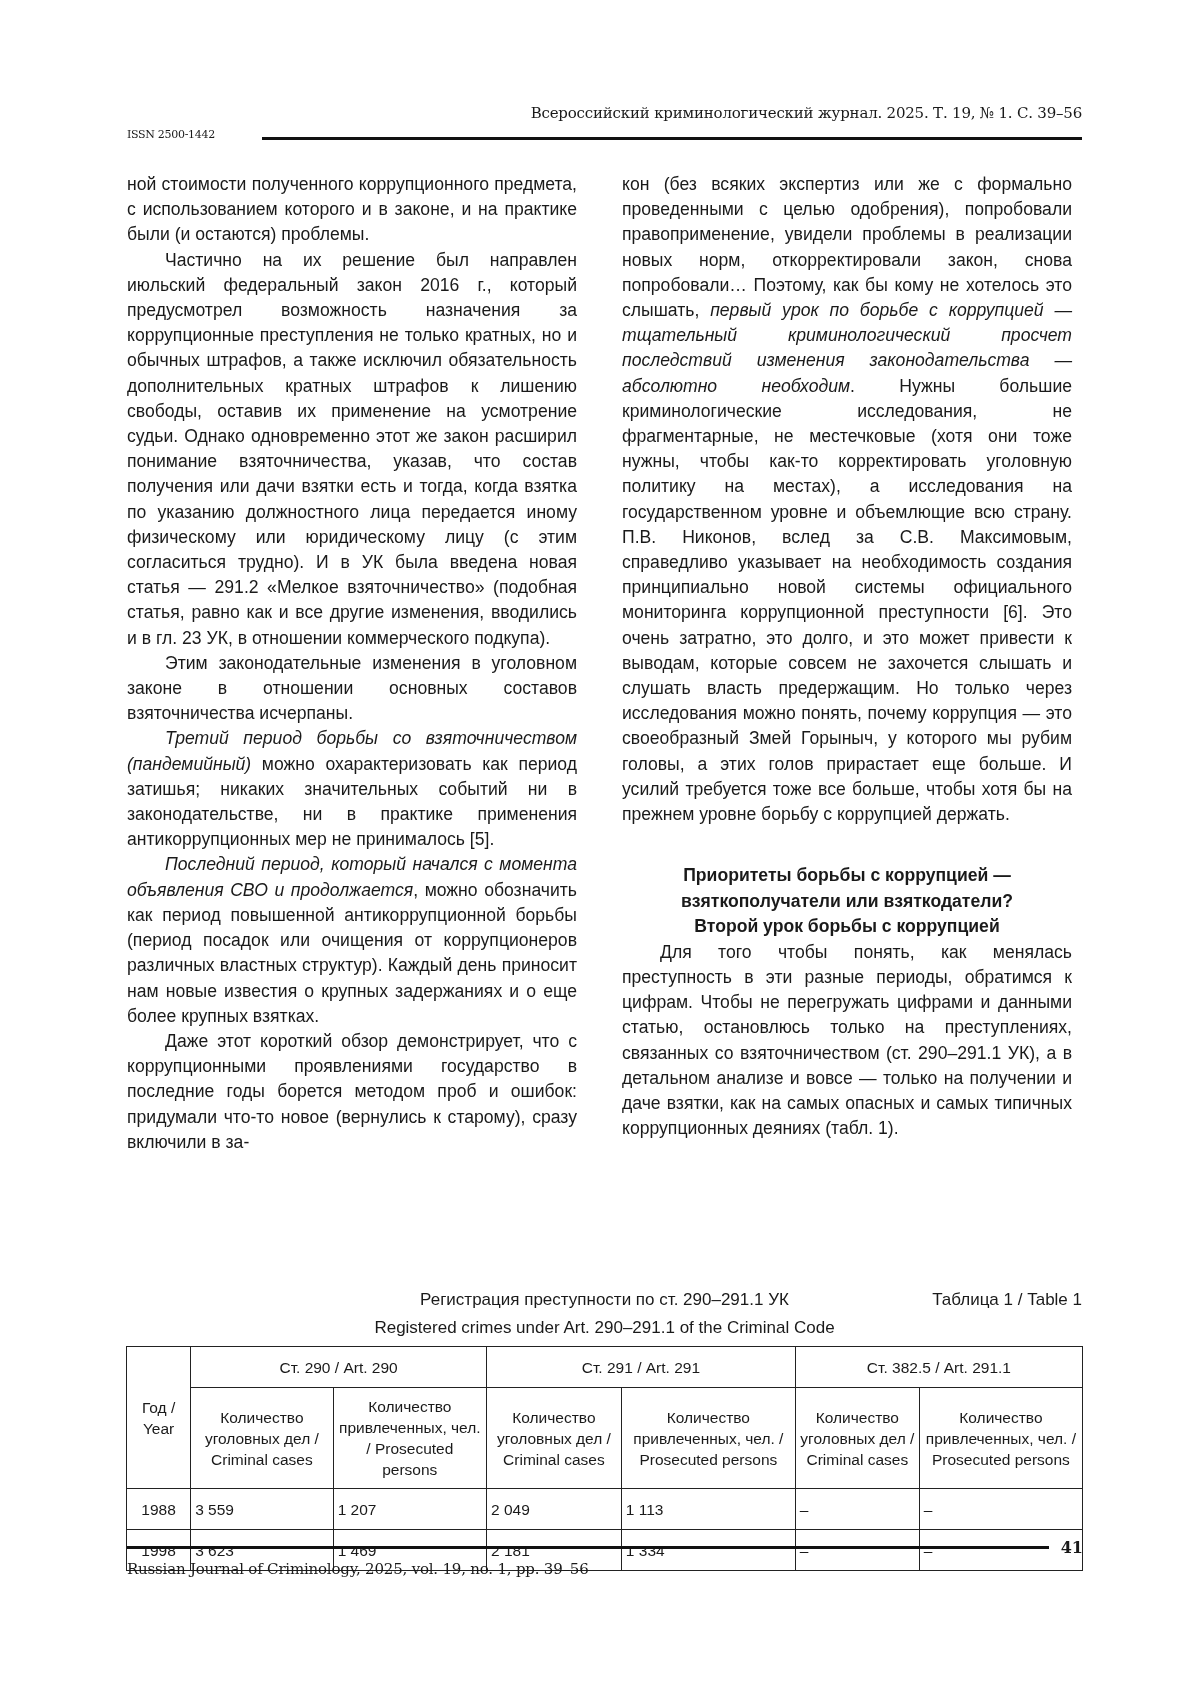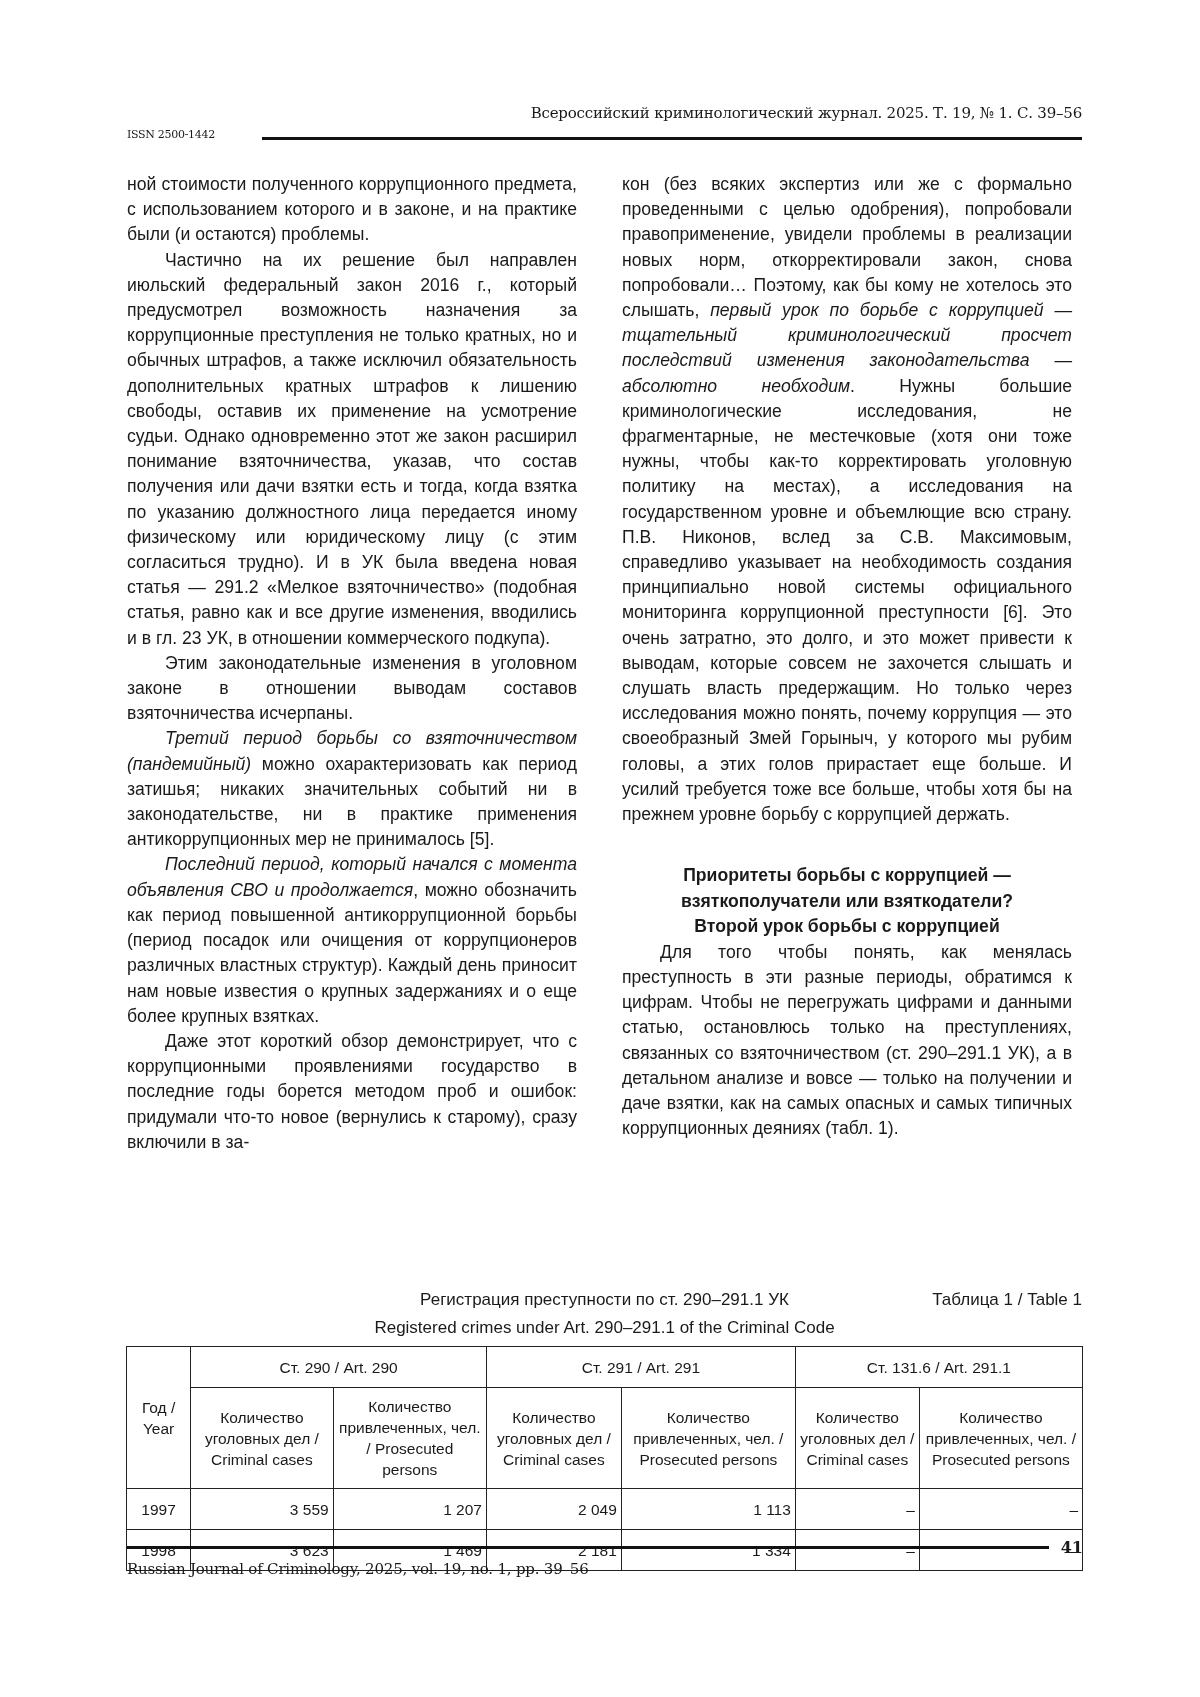--- a/index.html
+++ b/index.html
@@ -22,41 +22,41 @@
   .sec-head { font-weight: bold; text-align: center; margin-top: 36px !important; line-height: 25.5px; }
 
   
   .tbl-label { position: absolute; top: 1262px; right: 118px; font-size: 17px; font-family: "Liberation Sans", sans-serif; margin-top: 28px; }
   .tbl-title { position: absolute; left: 127px; width: 955px; text-align: center; font-weight: normal; font-size: 17px; font-family: "Liberation Sans", sans-serif; }
   .tbl-title.ru { top: 1290px; }
   .tbl-title.en { top: 1318px; }
   table.data { position: absolute; top: 1346px; left: 126px; width: 957px; border-collapse: collapse; font-family: "Liberation Sans", sans-serif; font-size: 15.5px; line-height: 21px; }
   table.data th, table.data td { border: 1.5px solid #222; padding: 8px 4px; font-weight: normal; }
   table.data th { text-align: center; }
-  table.data td { text-align: right; }
+  table.data td { }
   table.data td.yr { text-align: center; }
   table.data tr.grp th { height: 24px; }
   table.data tr.body td { height: 24px; }
 
   
   .ftr-rule { position: absolute; top: 1546px; left: 127px; width: 922px; height: 3px; background: #111; }
   .ftr-page { position: absolute; top: 1538px; right: 117px; font-size: 16px; font-weight: bold; }
   .ftr-journal { position: absolute; top: 1560px; left: 127px; font-size: 15px; letter-spacing: -0.2px; }
 </style>
 </head>
 <body>
 
 <div class="hdr-journal serif">Всероссийский криминологический журнал. 2025. Т. 19, № 1. С. 39–56</div>
 <div class="hdr-issn serif">ISSN 2500-1442</div>
 <div class="hdr-rule"></div>
 
 <div class="col col-left">
   <p>ной стоимости полученного коррупционного предмета, с использованием которого и в законе, и на практике были (и остаются) проблемы.</p>
   <p class="ind">Частично на их решение был направлен июльский федеральный закон 2016 г., который предусмотрел возможность назначения за коррупционные преступления не только кратных, но и обычных штрафов, а также исключил обязательность дополнительных кратных штрафов к лишению свободы, оставив их применение на усмотрение судьи. Однако одновременно этот же закон расширил понимание взяточничества, указав, что состав получения или дачи взятки есть и тогда, когда взятка по указанию должностного лица передается иному физическому или юридическому лицу (с этим согласиться трудно). И в УК была введена новая статья — 291.2 «Мелкое взяточничество» (подобная статья, равно как и все другие изменения, вводились и в гл. 23 УК, в отношении коммерческого подкупа).</p>
-  <p class="ind">Этим законодательные изменения в уголовном законе в отношении выводам составов взяточничества исчерпаны.</p>
+  <p class="ind">Этим законодательные изменения в уголовном законе в отношении основных составов взяточничества исчерпаны.</p>
   <p class="ind"><span class="it">Третий период борьбы со взяточничеством (пандемийный)</span><span> можно охарактеризовать как период затишья; никаких значительных событий ни в законодательстве, ни в практике применения антикоррупционных мер не принималось [5].</span></p>
   <p class="ind"><span class="it">Последний период, который начался с момента объявления СВО и продолжается</span><span>, можно обозначить как период повышенной антикоррупционной борьбы (период посадок или очищения от коррупционеров различных властных структур). Каждый день приносит нам новые известия о крупных задержаниях и о еще более крупных взятках.</span></p>
   <p class="ind">Даже этот короткий обзор демонстрирует, что с коррупционными проявлениями государство в последние годы борется методом проб и ошибок: придумали что-то новое (вернулись к старому), сразу включили в за-</p>
 </div>
 
 <div class="col col-right">
   <p><span>кон (без всяких экспертиз или же с формально проведенными с целью одобрения), попробовали правоприменение, увидели проблемы в реализации новых норм, откорректировали закон, снова попробовали… Поэтому, как бы кому не хотелось это слышать, </span><span class="it">первый урок по борьбе с коррупцией — тщательный криминологический просчет последствий изменения законодательства — абсолютно необходим</span><span>. Нужны большие криминологические исследования, не фрагментарные, не местечковые (хотя они тоже нужны, чтобы как-то корректировать уголовную политику на местах), а исследования на государственном уровне и объемлющие всю страну. П.В. Никонов, вслед за С.В. Максимовым, справедливо указывает на необходимость создания принципиально новой системы официального мониторинга коррупционной преступности [6]. Это очень затратно, это долго, и это может привести к выводам, которые совсем не захочется слышать и слушать власть предержащим. Но только через исследования можно понять, почему коррупция — это своеобразный Змей Горыныч, у которого мы рубим головы, а этих голов прирастает еще больше. И усилий требуется тоже все больше, чтобы хотя бы на прежнем уровне борьбу с коррупцией держать.</span></p>
   <p class="sec-head">
     <span>Приоритеты борьбы с коррупцией —</span><br>
     <span>взяткополучатели или взяткодатели?</span><br>
@@ -77,32 +77,32 @@
     <col style="width:124px">
       <col style="width:160px">
       <col style="width:114px">
       <col style="width:150px">
   </colgroup>
   <tbody>
       <tr class="grp">
     <th rowspan="2">Год / Year</th>
     <th colspan="2">Ст. 290 / Art. 290</th>
     <th colspan="2">Ст. 291 / Art. 291</th>
-    <th colspan="2">Ст. 131.6 / Art. 291.1</th>
+    <th colspan="2">Ст. 382.5 / Art. 291.1</th>
   </tr>
   <tr>
     <th>Количество уголовных дел / Criminal cases</th>
     <th>Количество привлеченных, чел. / Prosecuted persons</th>
     <th>Количество уголовных дел / Criminal cases</th>
     <th>Количество привлеченных, чел. / Prosecuted persons</th>
     <th>Количество уголовных дел / Criminal cases</th>
     <th>Количество привлеченных, чел. / Prosecuted persons</th>
   </tr>
   <tr class="body">
-    <td class="yr">1997</td>
+    <td class="yr">1988</td>
     <td>3 559</td>
     <td>1 207</td>
     <td>2 049</td>
     <td>1 113</td>
     <td>–</td>
     <td>–</td>
   </tr>
   <tr class="body">
     <td class="yr">1998</td>
     <td>3 623</td>

